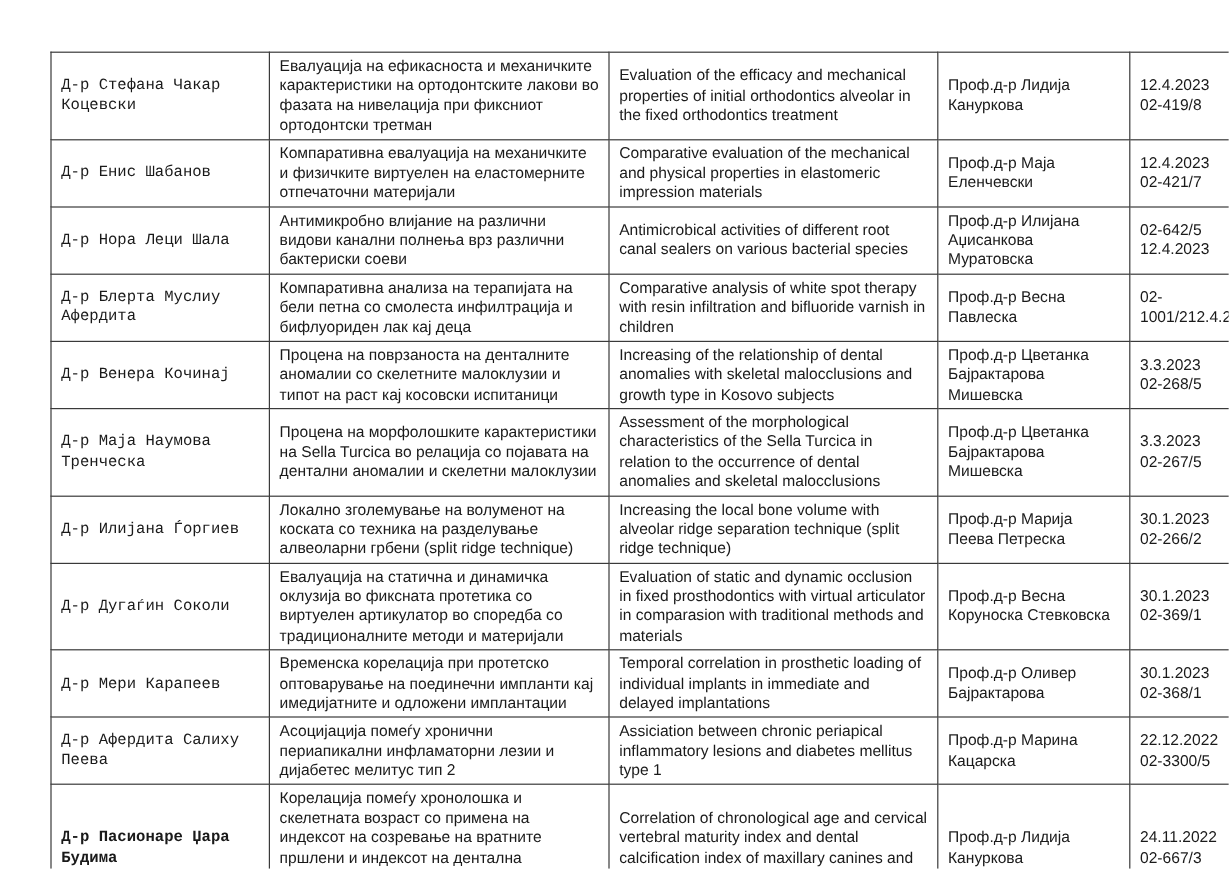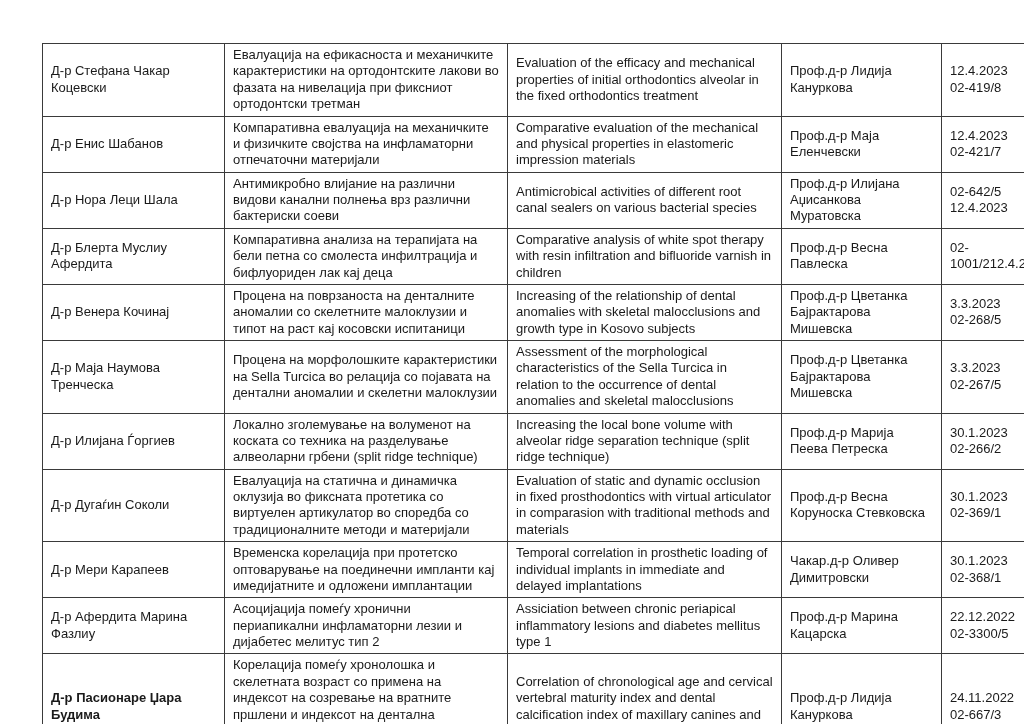--- a/index.html
+++ b/index.html
@@ -28,21 +28,21 @@
     table-layout: fixed;
     font-size: 13px;
     line-height: 1.26;
   }
   table.thesis-table td {
     border: 1.5px solid #3a3a3a;
     vertical-align: middle;
     padding: 3px 8px;
     word-wrap: break-word;
   }
-  td.col-name   { width: 165px; }
+  td.col-name   { width: 165px; font-family: Liberation Mono, monospace; }
   td.col-mk     { width: 266px; }
   td.col-en     { width: 257px; }
   td.col-mentor { width: 143px; }
   td.col-ref    { width: 107px; }
   .bold { font-weight: bold; }
   .ref-line { white-space: nowrap; }
 </style>
 </head>
 <body>
 
@@ -65,21 +65,21 @@
     <td class="col-ref">
       <div class="ref-line">12.4.2023</div>
       <div class="ref-line">02-419/8</div>
     </td>
   </tr>
         <tr>
     <td class="col-name">
       <span>Д-р Енис Шабанов</span>
     </td>
     <td class="col-mk">
-      <span>Компаративна евалуација на механичките и физичките својства на инфламаторни отпечаточни материјали</span>
+      <span>Компаративна евалуација на механичките и физичките виртуелен на еластомерните отпечаточни материјали</span>
     </td>
     <td class="col-en">
       <span>Comparative evaluation of the mechanical and physical properties in elastomeric impression materials</span>
     </td>
     <td class="col-mentor">
       <span>Проф.д-р Маја Еленчевски</span>
     </td>
     <td class="col-ref">
       <div class="ref-line">12.4.2023</div>
       <div class="ref-line">02-421/7</div>
@@ -197,30 +197,30 @@
     <td class="col-name">
       <span>Д-р Мери Карапеев</span>
     </td>
     <td class="col-mk">
       <span>Временска корелација при протетско оптоварување на поединечни импланти кај имедијатните и одложени имплантации</span>
     </td>
     <td class="col-en">
       <span>Temporal correlation in prosthetic loading of individual implants in immediate and delayed implantations</span>
     </td>
     <td class="col-mentor">
-      <span>Чакар.д-р Оливер Димитровски</span>
+      <span>Проф.д-р Оливер Бајрактарова</span>
     </td>
     <td class="col-ref">
       <div class="ref-line">30.1.2023</div>
       <div class="ref-line">02-368/1</div>
     </td>
   </tr>
         <tr>
     <td class="col-name">
-      <span>Д-р Афердита Марина Фазлиу</span>
+      <span>Д-р Афердита Салиху Пеева</span>
     </td>
     <td class="col-mk">
       <span>Асоцијација помеѓу хронични периапикални инфламаторни лезии и дијабетес мелитус тип 2</span>
     </td>
     <td class="col-en">
       <span>Assiciation between chronic periapical inflammatory lesions and diabetes mellitus type 1</span>
     </td>
     <td class="col-mentor">
       <span>Проф.д-р Марина Кацарска</span>
     </td>

